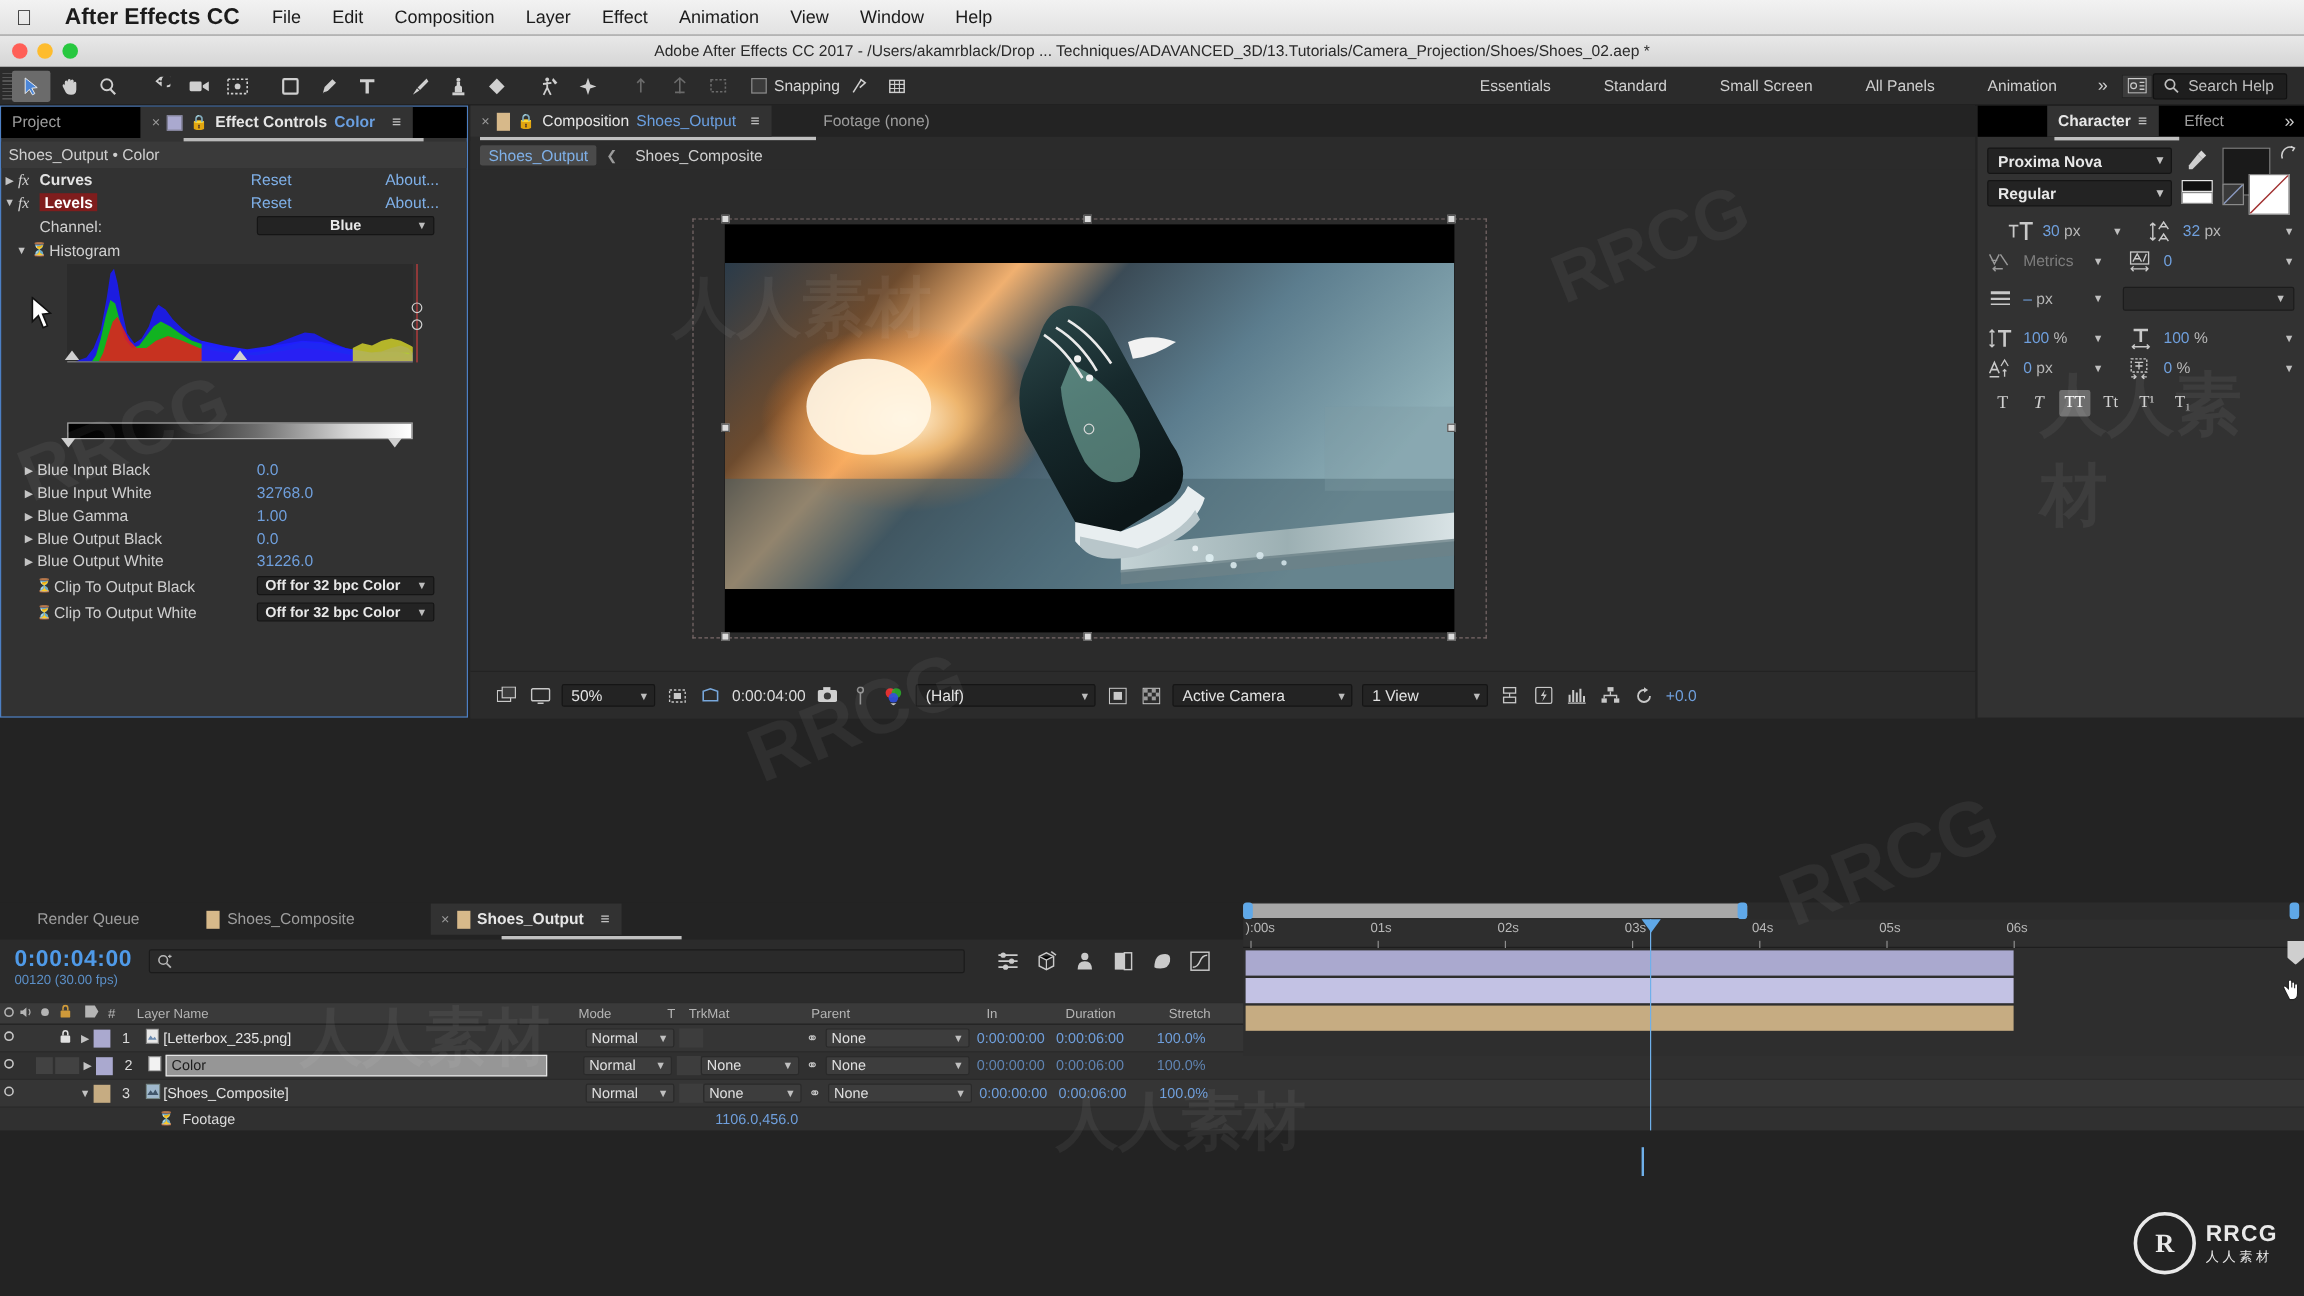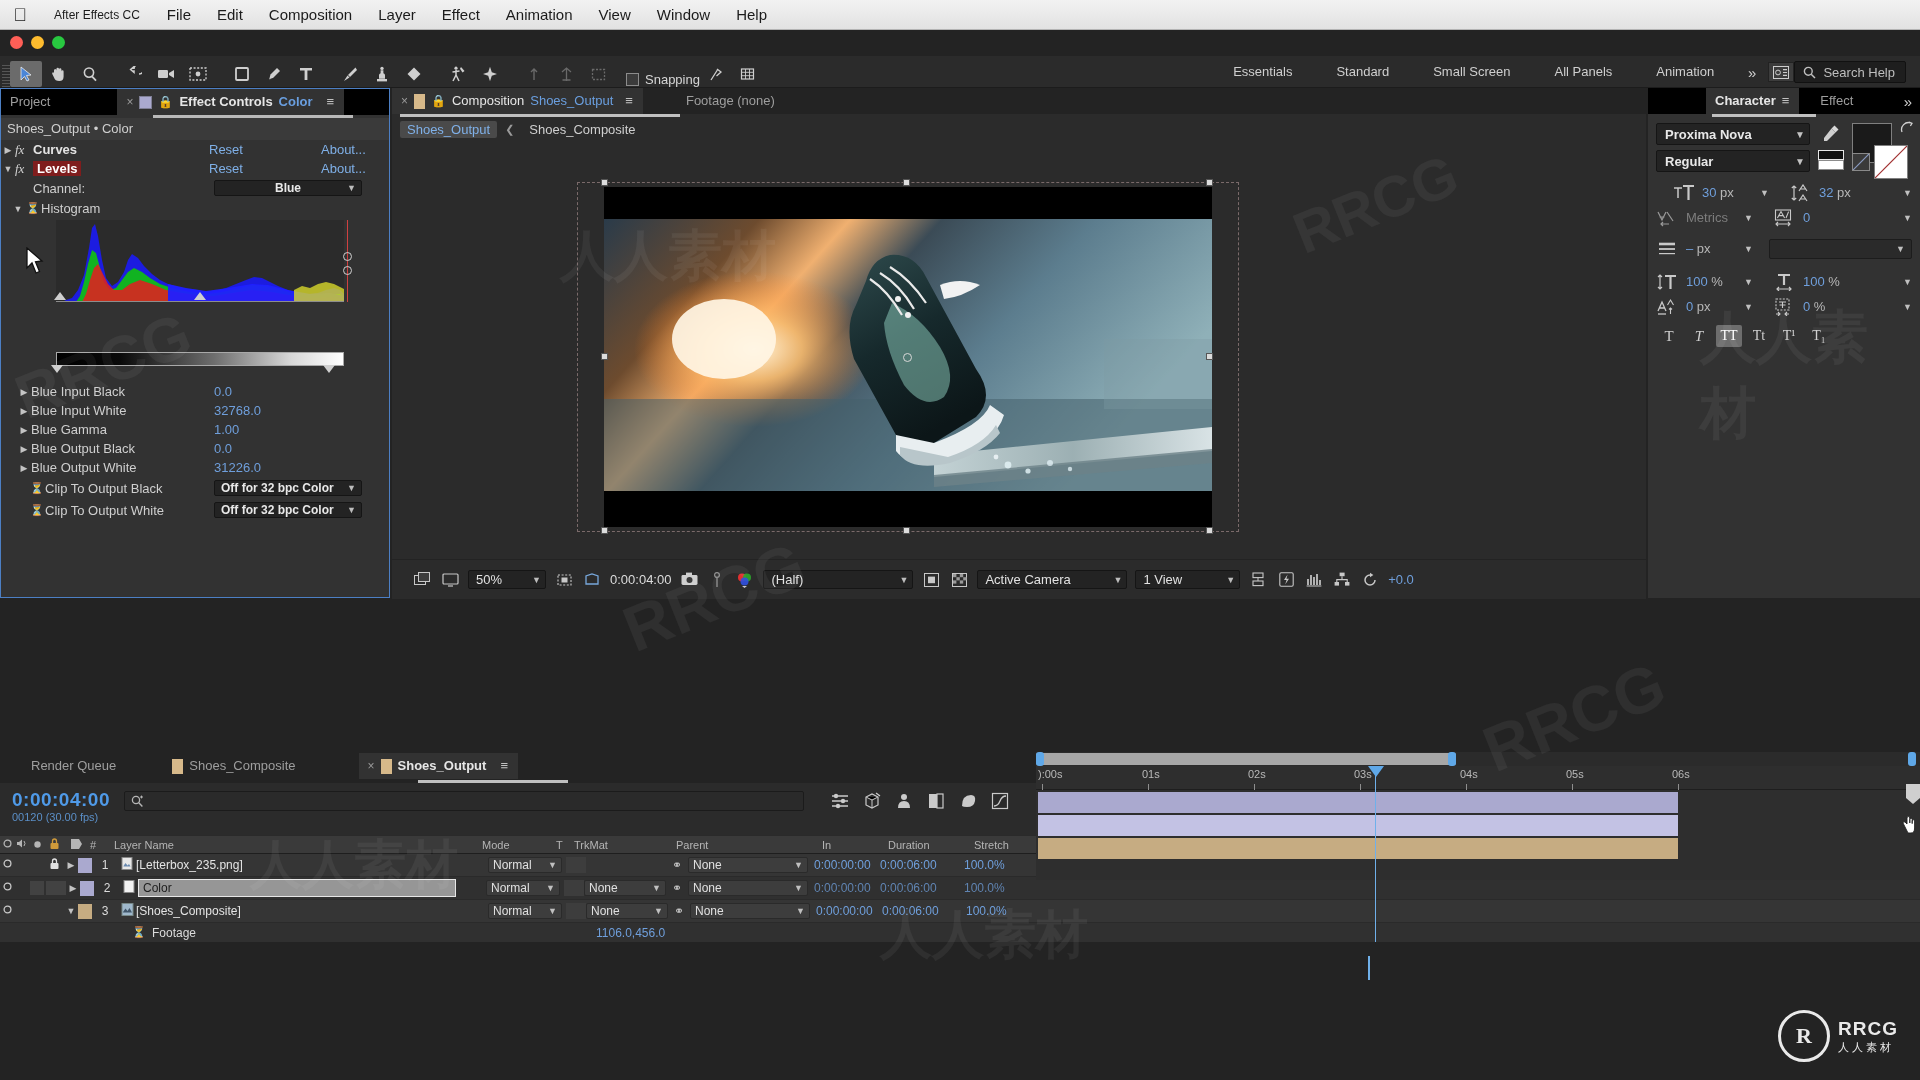--- a/index.html
+++ b/index.html
@@ -13,40 +13,40 @@
   .app { position:relative; width:1920px; height:1080px; }
 
   
   .macbar {
     position:absolute; left:0; top:0; width:1920px; height:30px;
     background:linear-gradient(#f2f2f2,#e2e2e2);
     border-bottom:1px solid #b4b4b4;
     display:flex; align-items:center; color:#1b1b1b;
   }
   .apple { width:40px; text-align:center; font-size:18px; line-height:1; }
-  .macbar .appname { font-weight:normal; font-size:12px; padding:0 14px; }
+  .macbar .appname { font-weight:bold; font-size:19px; padding:0 14px; }
   .macbar .mi { padding:0 13px; font-size:15px; }
 
   
   .titlebar {
     position:absolute; left:0; top:30px; width:1920px; height:26px;
     background:linear-gradient(#e8e8e8,#d6d6d6);
     border-bottom:1px solid #a9a9a9;
     display:flex; align-items:center; justify-content:center;
     color:#2a2a2a; font-size:13px;
   }
   .traffic { position:absolute; left:10px; top:36px; display:flex; gap:8px; z-index:5;}
   .tl { width:13px; height:13px; border-radius:50%; }
   .tl.r{background:#ff5f57;} .tl.y{background:#febc2e;} .tl.g{background:#28c840;}
 
   
   .toolbar {
     position:absolute; left:0; top:56px; width:1920px; height:32px;
     background:#2b2b2b; border-bottom:1px solid #1c1c1c;
-    display:flex; align-items:flex-end;
+    display:flex; align-items:center;
   }
   .grip { width:8px; height:22px; margin-left:2px;
      background-image:repeating-linear-gradient(#555 0 1px, transparent 1px 3px);}
   .tool {
     width:32px; height:26px; display:flex; align-items:center; justify-content:center;
     color:#cfcfcf;
   }
   .tool.sel { background:#6b6b6b; border-radius:2px; }
   .tool svg { display:block; }
   .tsep { width:12px; }
@@ -212,20 +212,23 @@
     <div class="mi">Edit</div>
     <div class="mi">Composition</div>
     <div class="mi">Layer</div>
     <div class="mi">Effect</div>
     <div class="mi">Animation</div>
     <div class="mi">View</div>
     <div class="mi">Window</div>
     <div class="mi">Help</div>
   </div>
 
+  <div class="titlebar">
+    <span>Adobe After Effects CC 2017 - /Users/akamrblack/Drop ... Techniques/ADAVANCED_3D/13.Tutorials/Camera_Projection/Shoes/Shoes_02.aep *</span>
+  </div>
   <div class="traffic">
     <div class="tl r"></div>
     <div class="tl y"></div>
     <div class="tl g"></div>
   </div>
 
   <div class="toolbar">
     <div class="grip"></div>
     <div class="tool sel">
       <svg width="14" height="16" viewBox="0 0 14 16">

